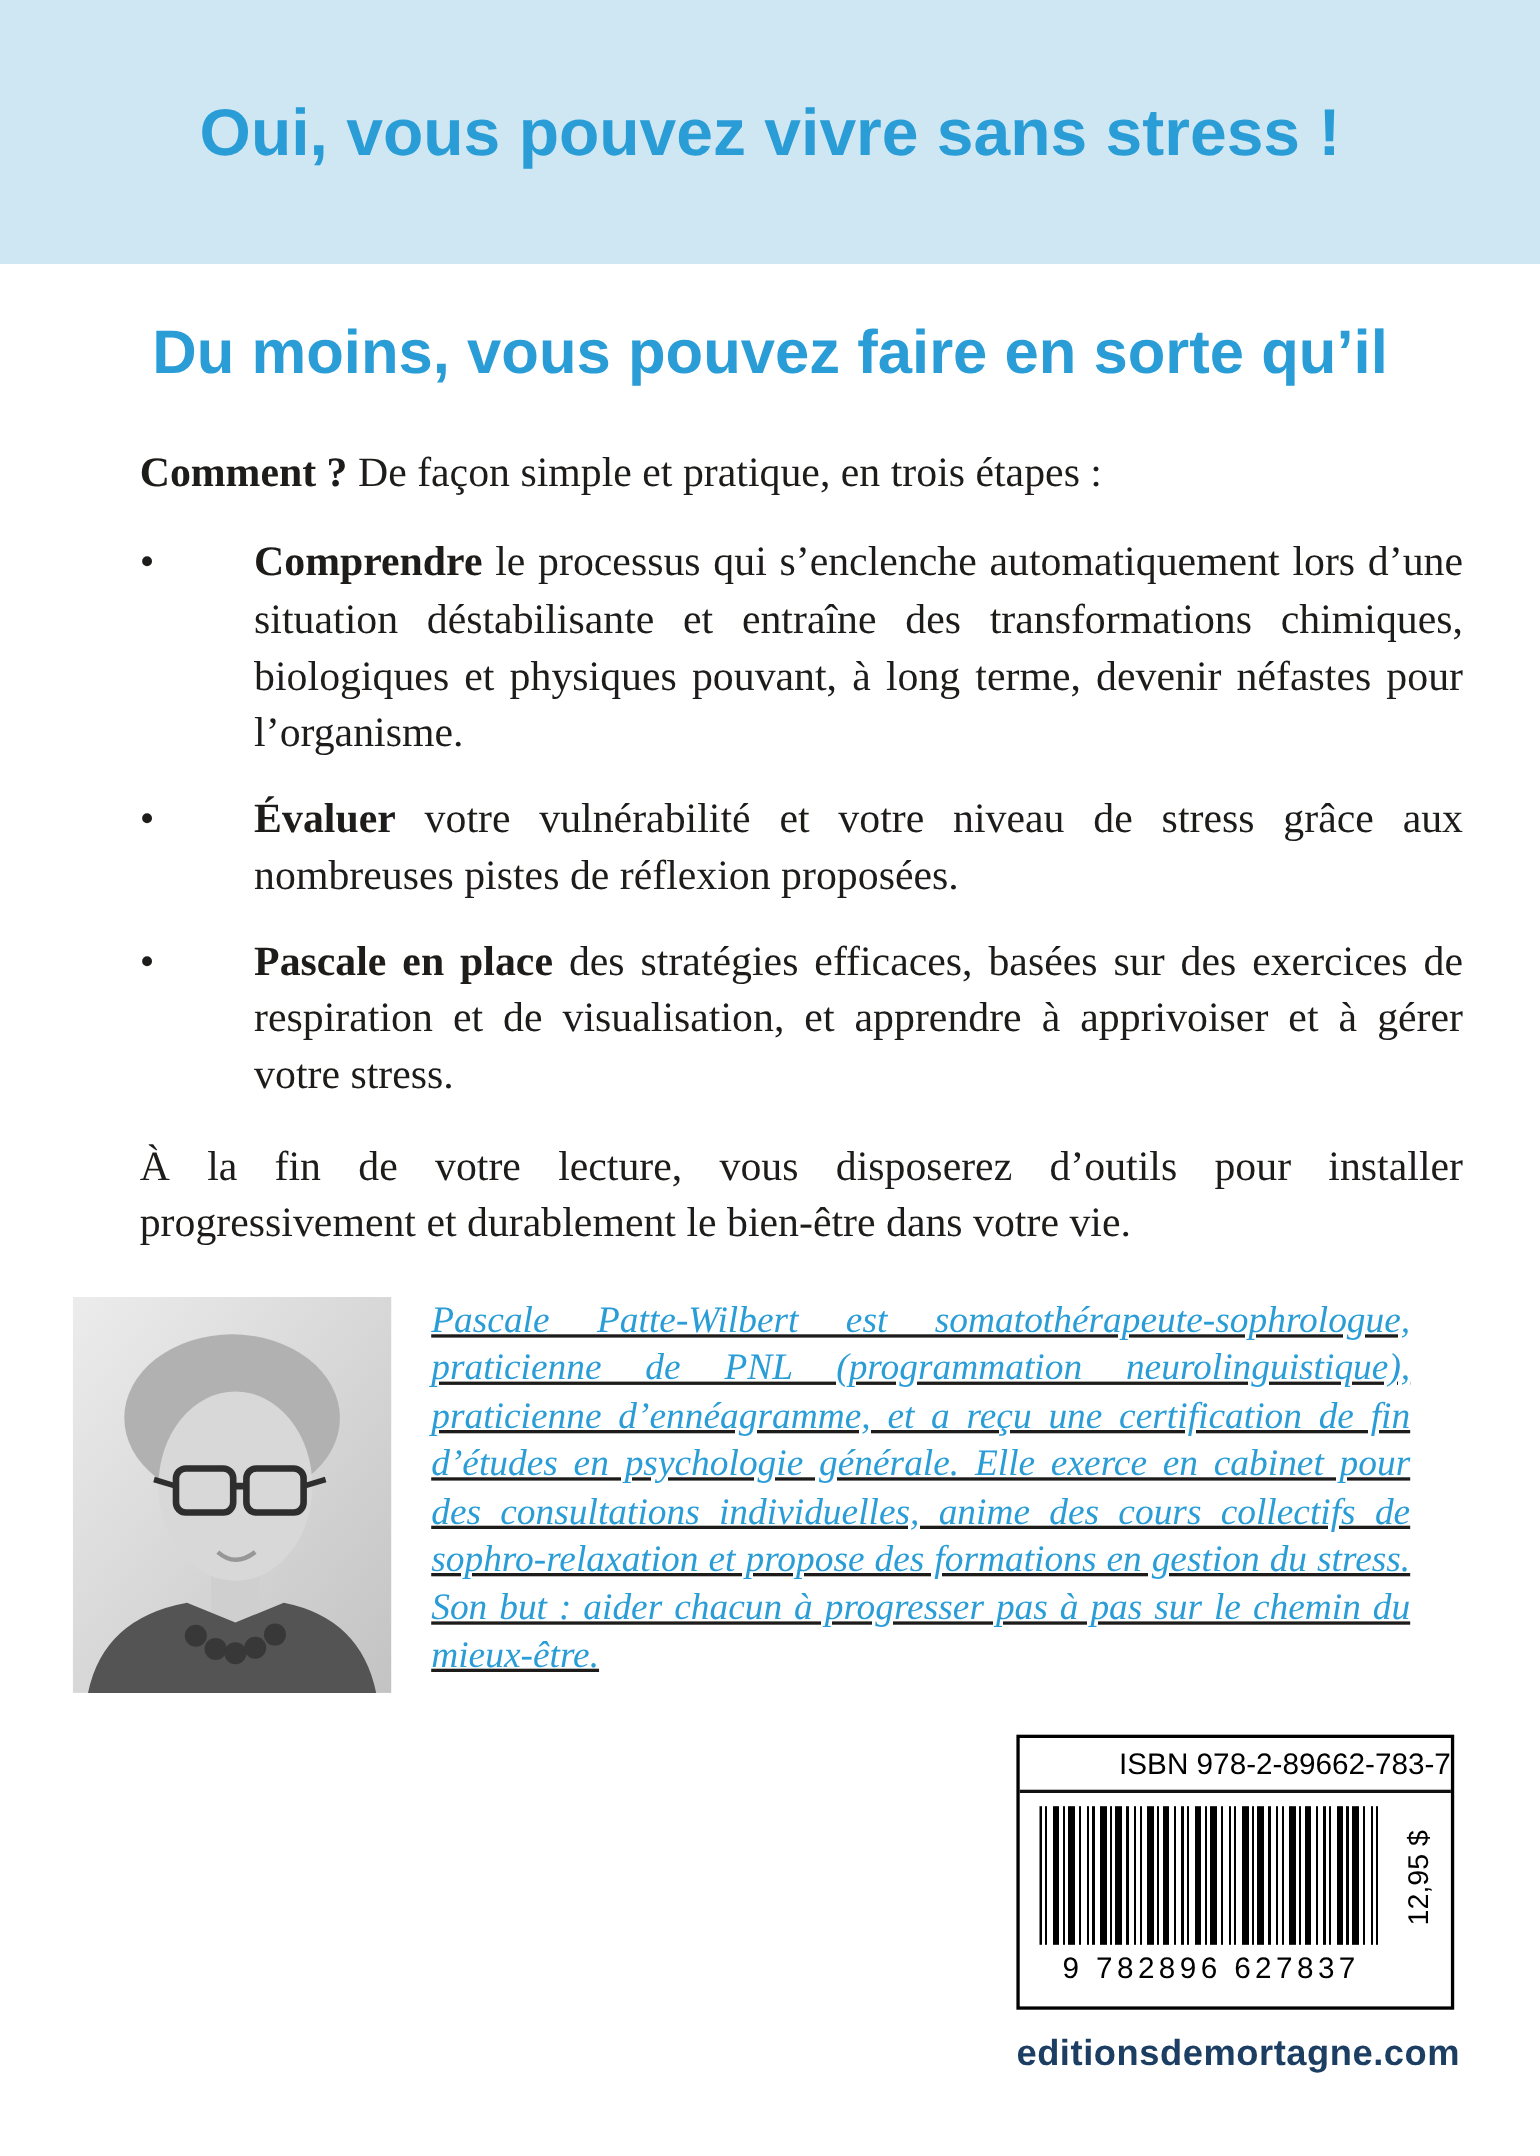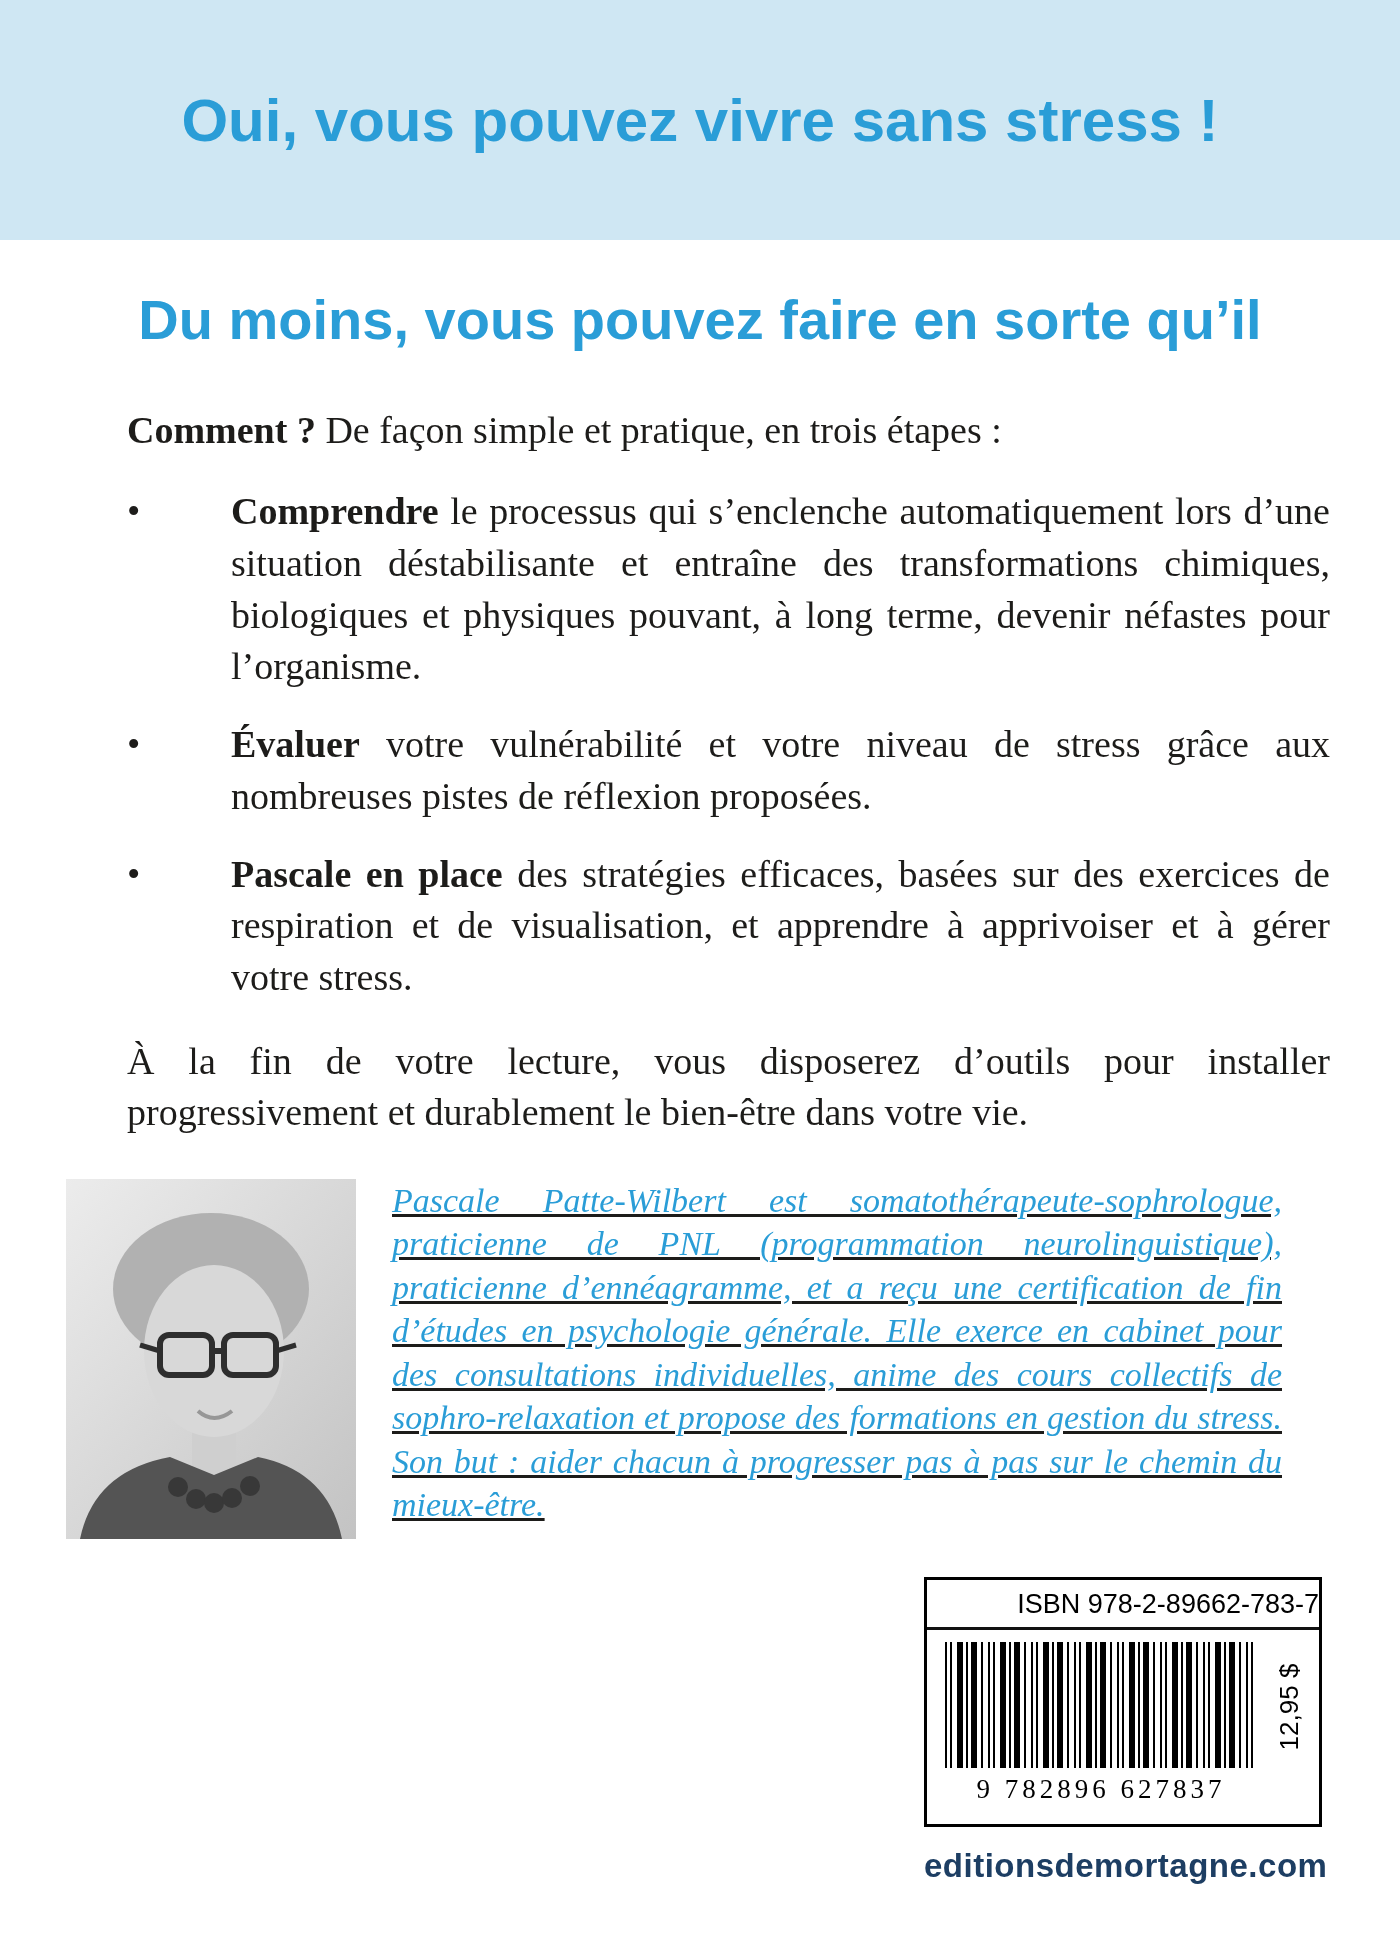--- a/index.html
+++ b/index.html
@@ -120,21 +120,21 @@
       #000 5px 7px, #fff 7px 12px,
       #000 12px 18px, #fff 18px 21px,
       #000 21px 23px, #fff 23px 26px,
       #000 26px 32px, #fff 32px 36px,
       #000 36px 38px, #fff 38px 43px);
   }
   .digits {
     width: 312px;
     margin: 6px 0 0 18px;
     text-align: center;
-    font-family: Liberation Serif, serif;
+    font-family: Liberation Sans, sans-serif;
     font-size: 27px;
     letter-spacing: 4px;
     color: #000;
     white-space: nowrap;
   }
   .price {
     position: absolute;
     top: 52%;
     right: -14px;
     transform: translateY(-50%) rotate(-90deg);

